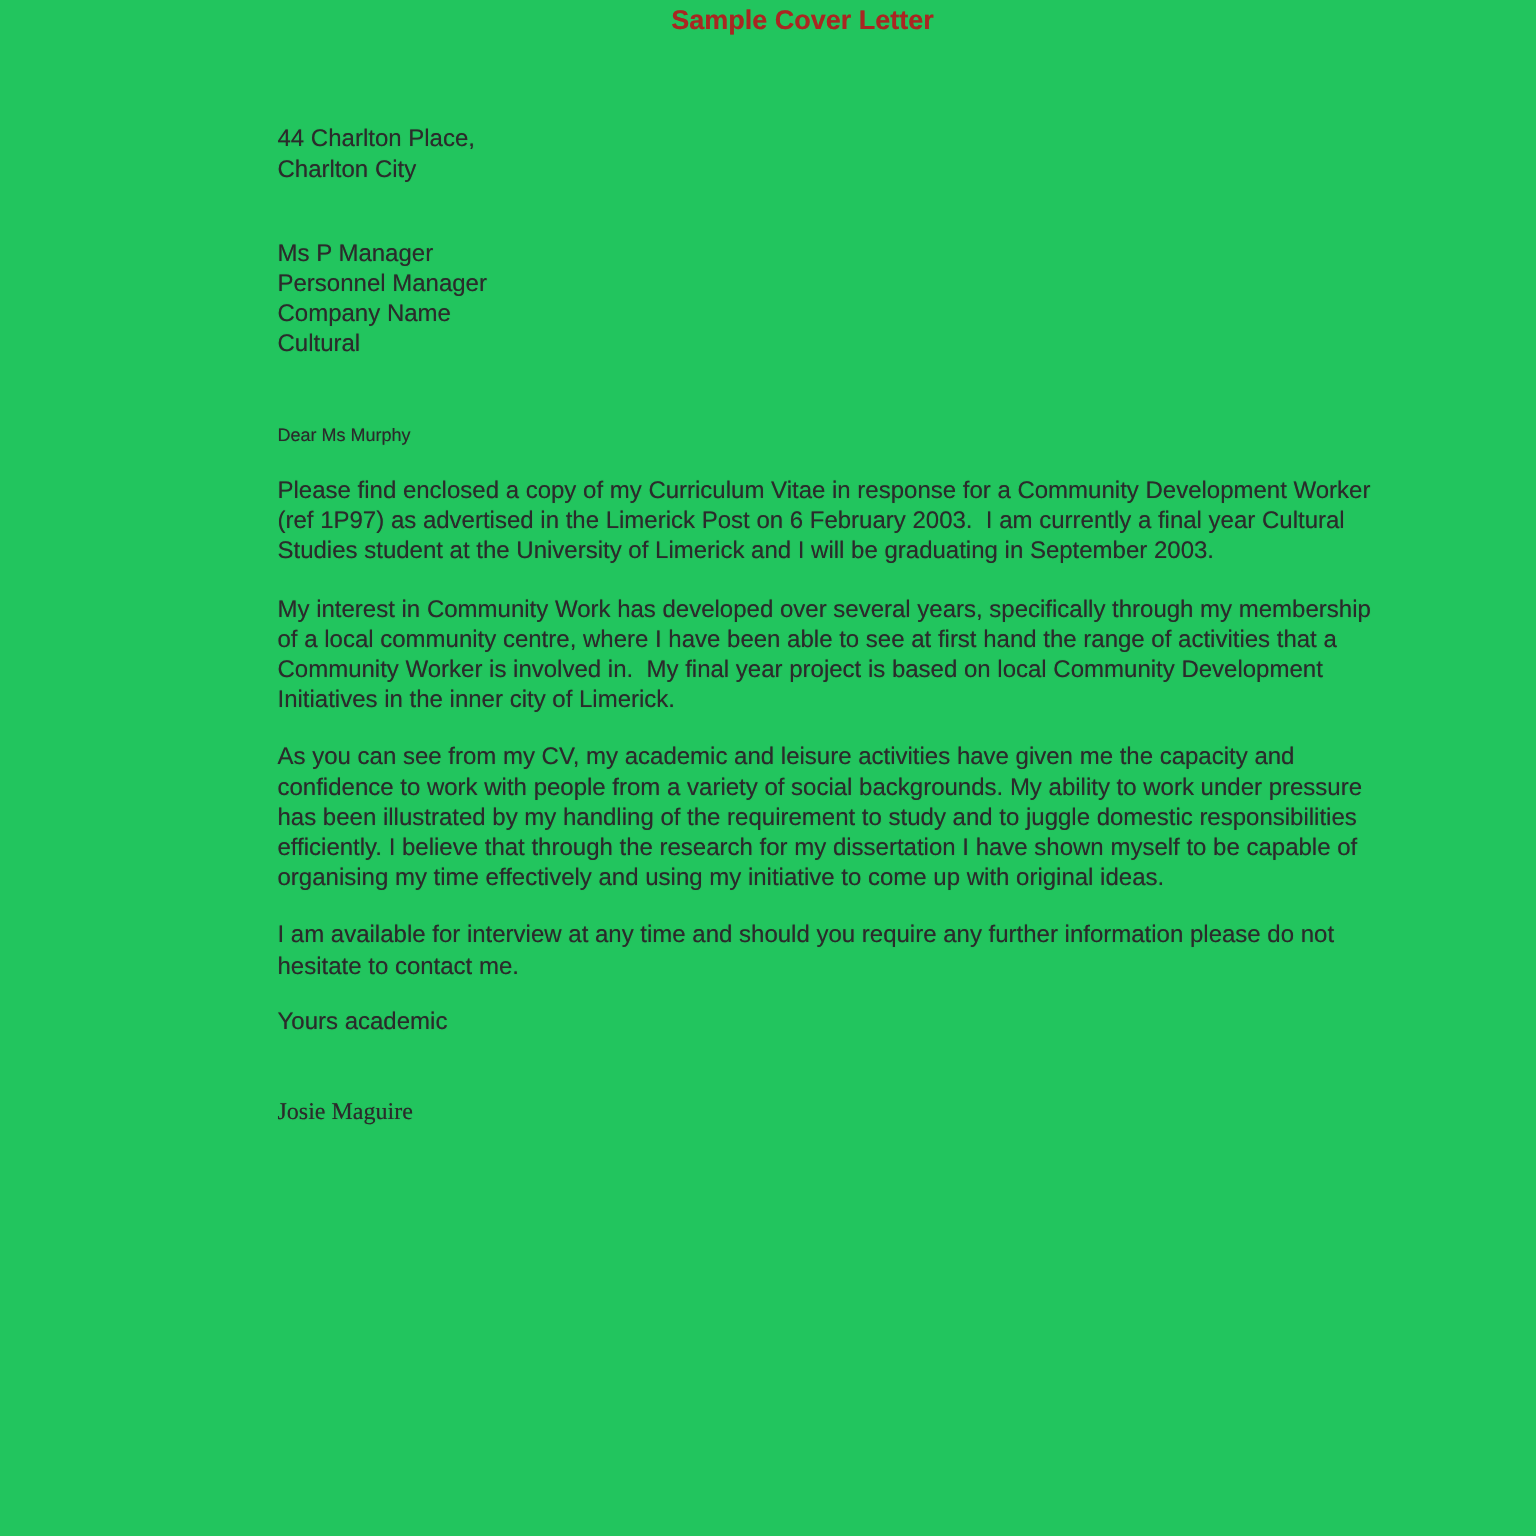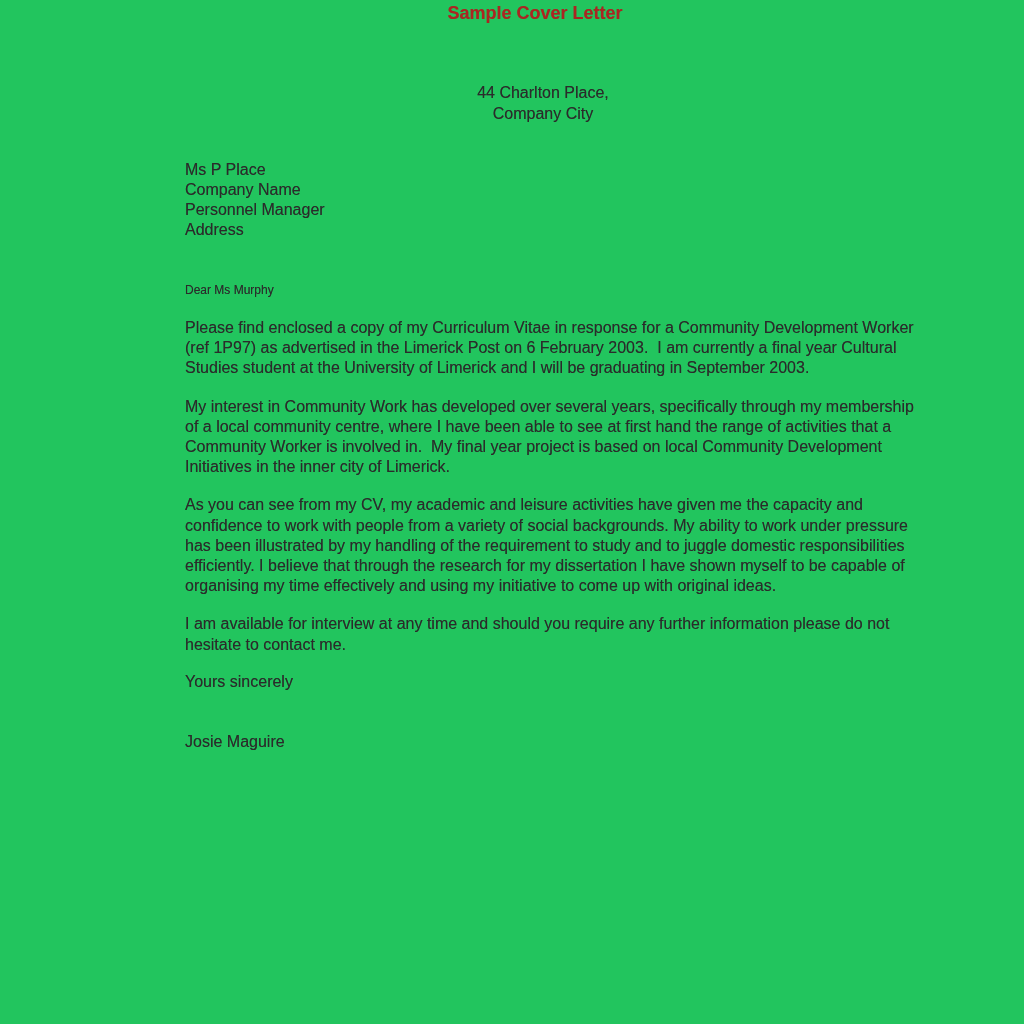--- a/index.html
+++ b/index.html
@@ -29,21 +29,21 @@
     font-weight: bold;
     text-align: center;
     color: var(--title-color, #aa2622);
     text-shadow: 0 0 0.4px rgba(170,38,34,0.55);
   }
   .txt {
     text-shadow: 0 0 0.45px rgba(43,43,43,0.55);
   }
   .sender-block {
     margin: 58px 24px 0 0;
-    text-align: center;
+    text-align: left;
     font-size: 16px;
     line-height: 21px;
   }
   .recipient-block {
     margin: 36px 0 0 0;
     font-size: 16px;
     line-height: 20px;
   }
   .salutation {
     margin: 40px 0 0 0;
@@ -59,45 +59,46 @@
   }
   .closing {
     margin: 17px 0 0 0;
     font-size: 16px;
     line-height: 20px;
   }
   .signature {
     margin: 40px 0 0 0;
     font-size: 16px;
     line-height: 20px;
+    font-family: Liberation Serif, serif;
   }
 </style>
 </head>
 <body style="color: rgb(43, 43, 43); background: rgb(255, 255, 255);">
 
 <div class="page">
 
   <h1 class="doc-title">Sample Cover Letter</h1>
 
   <div class="sender-block txt">
     <div>44 Charlton Place,</div>
-    <div>Company City</div>
+    <div>Charlton City</div>
   </div>
 
   <div class="recipient-block txt">
-    <div>Ms P Place</div>
+    <div>Ms P Manager</div>
+    <div>Personnel Manager</div>
     <div>Company Name</div>
-    <div>Personnel Manager</div>
-    <div>Address</div>
+    <div>Cultural</div>
   </div>
 
   <p class="salutation txt">Dear Ms Murphy</p>
 
   <p class="para txt">Please find enclosed a copy of my Curriculum Vitae in response for a Community Development Worker (ref 1P97) as advertised in the Limerick Post on 6 February 2003.  I am currently a final year Cultural Studies student at the University of Limerick and I will be graduating in September 2003.</p>
   <p class="para txt">My interest in Community Work has developed over several years, specifically through my membership of a local community centre, where I have been able to see at first hand the range of activities that a Community Worker is involved in.  My final year project is based on local Community Development Initiatives in the inner city of Limerick.</p>
   <p class="para txt">As you can see from my CV, my academic and leisure activities have given me the capacity and confidence to work with people from a variety of social backgrounds. My ability to work under pressure has been illustrated by my handling of the requirement to study and to juggle domestic responsibilities efficiently. I believe that through the research for my dissertation I have shown myself to be capable of organising my time effectively and using my initiative to come up with original ideas.</p>
   <p class="para txt">I am available for interview at any time and should you require any further information please do not hesitate to contact me.</p>
 
-  <p class="closing txt">Yours sincerely</p>
+  <p class="closing txt">Yours academic</p>
 
   <p class="signature txt">Josie Maguire</p>
 
 </div>
 
 </body></html>

